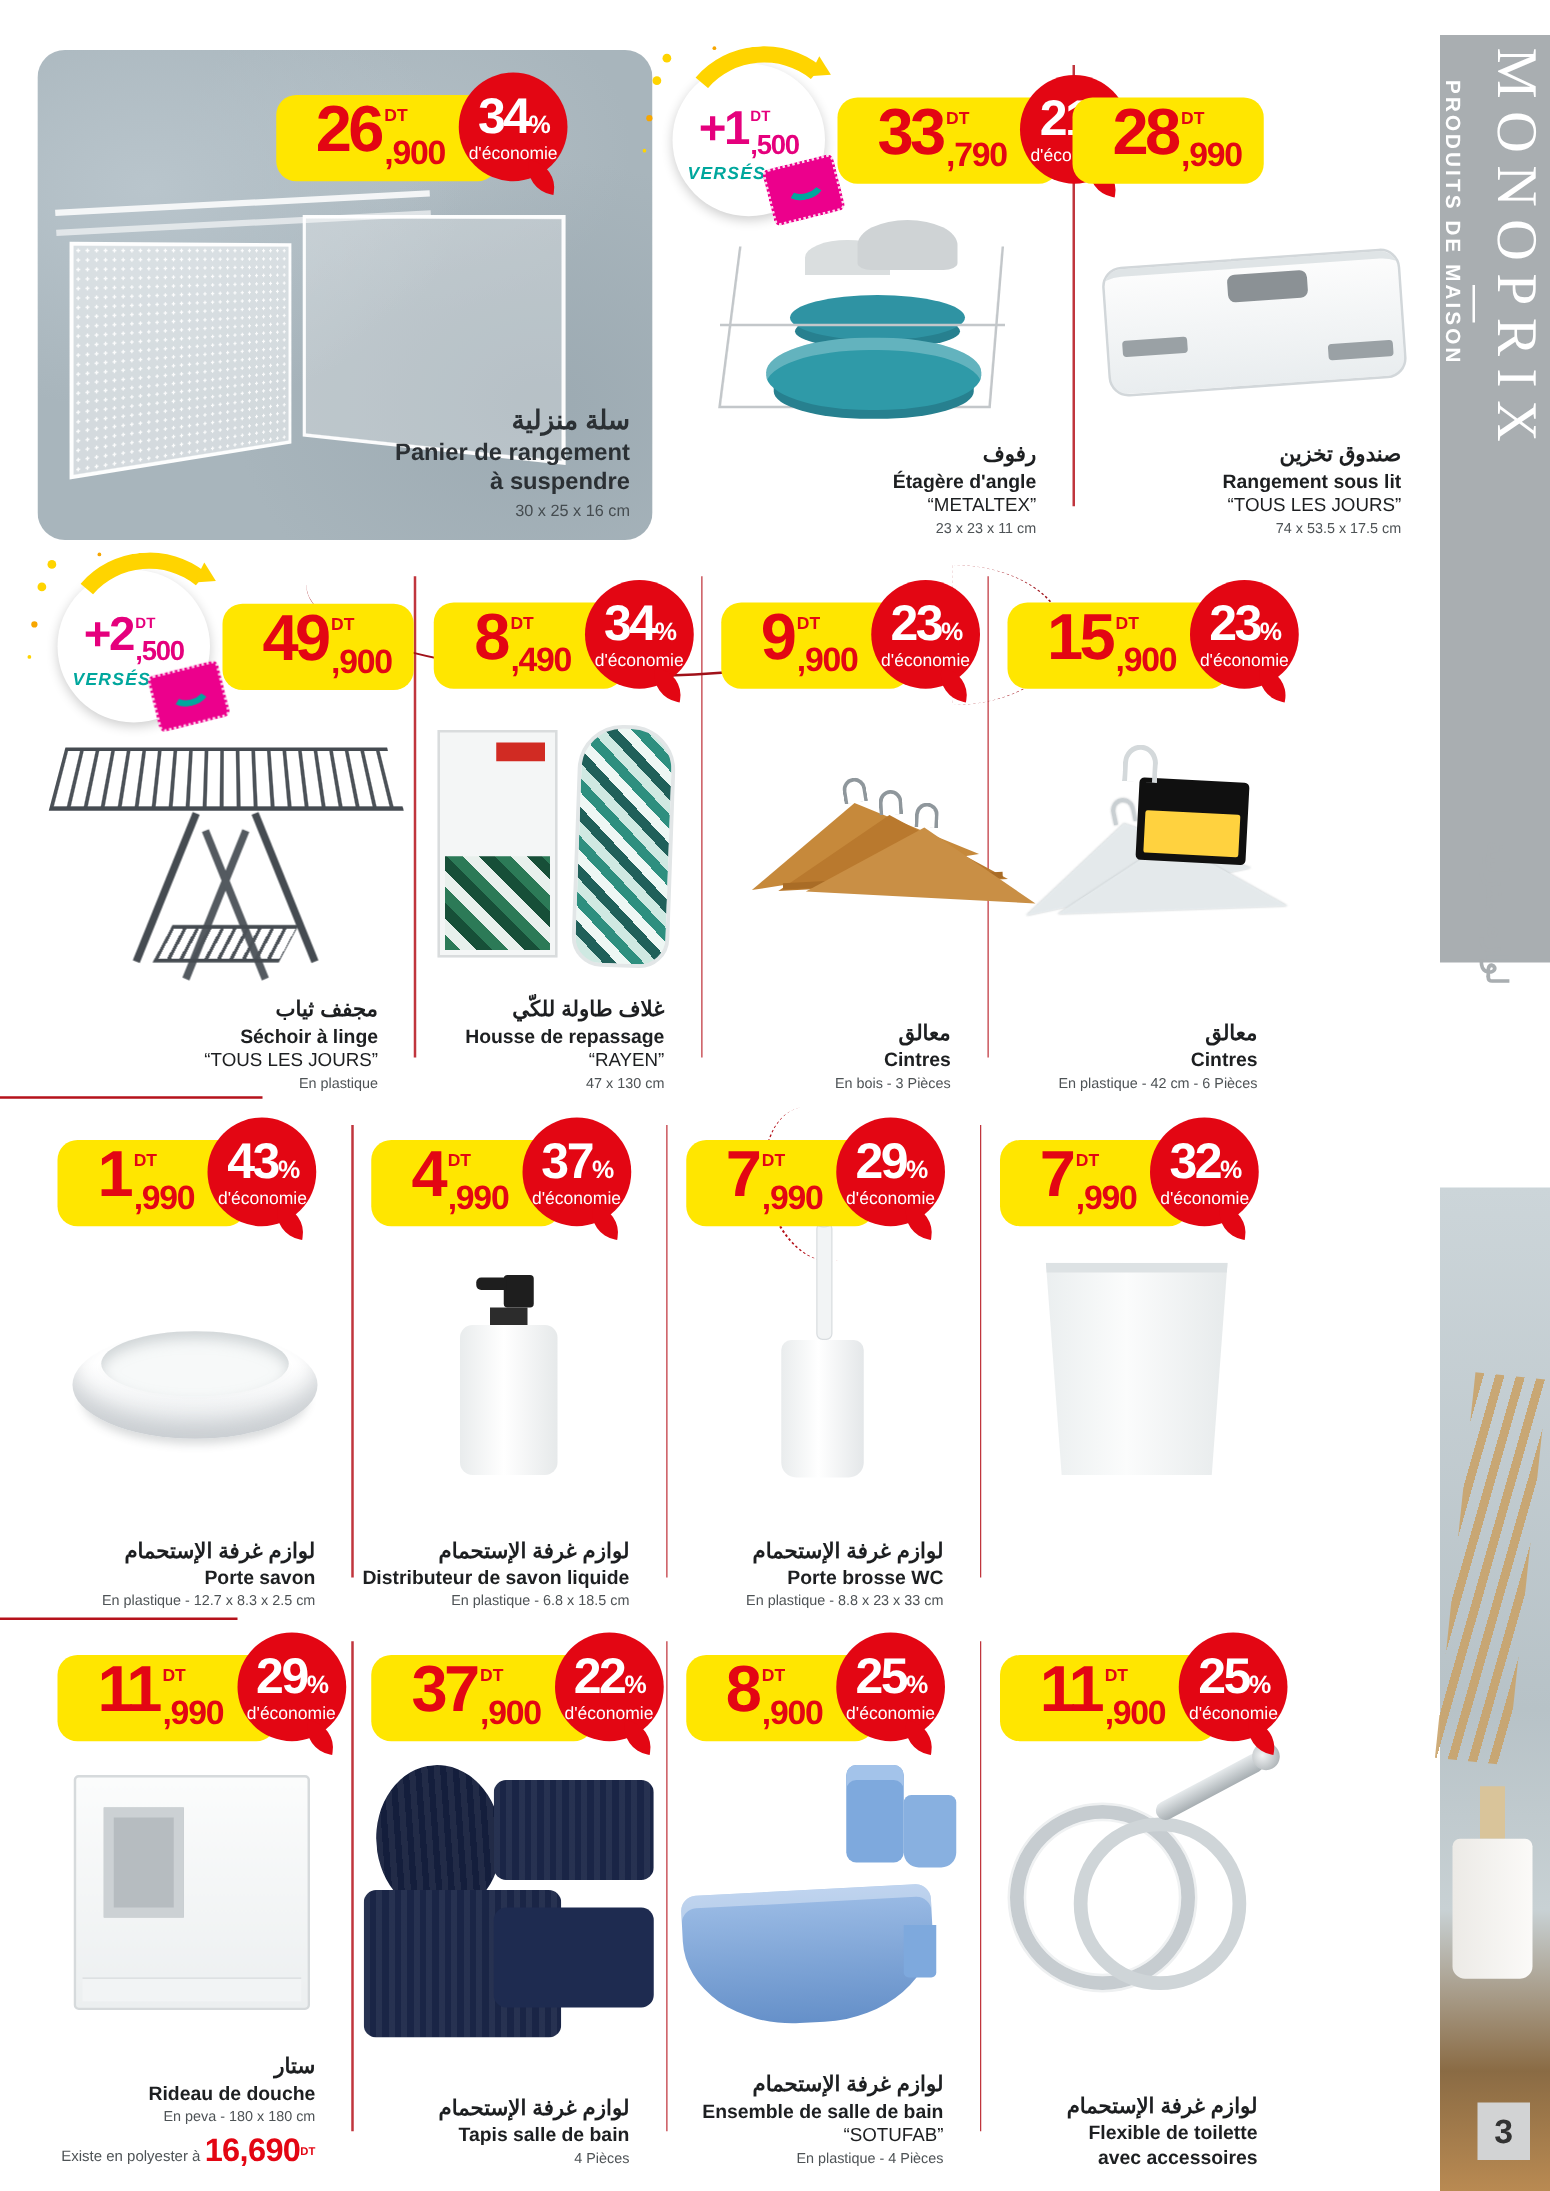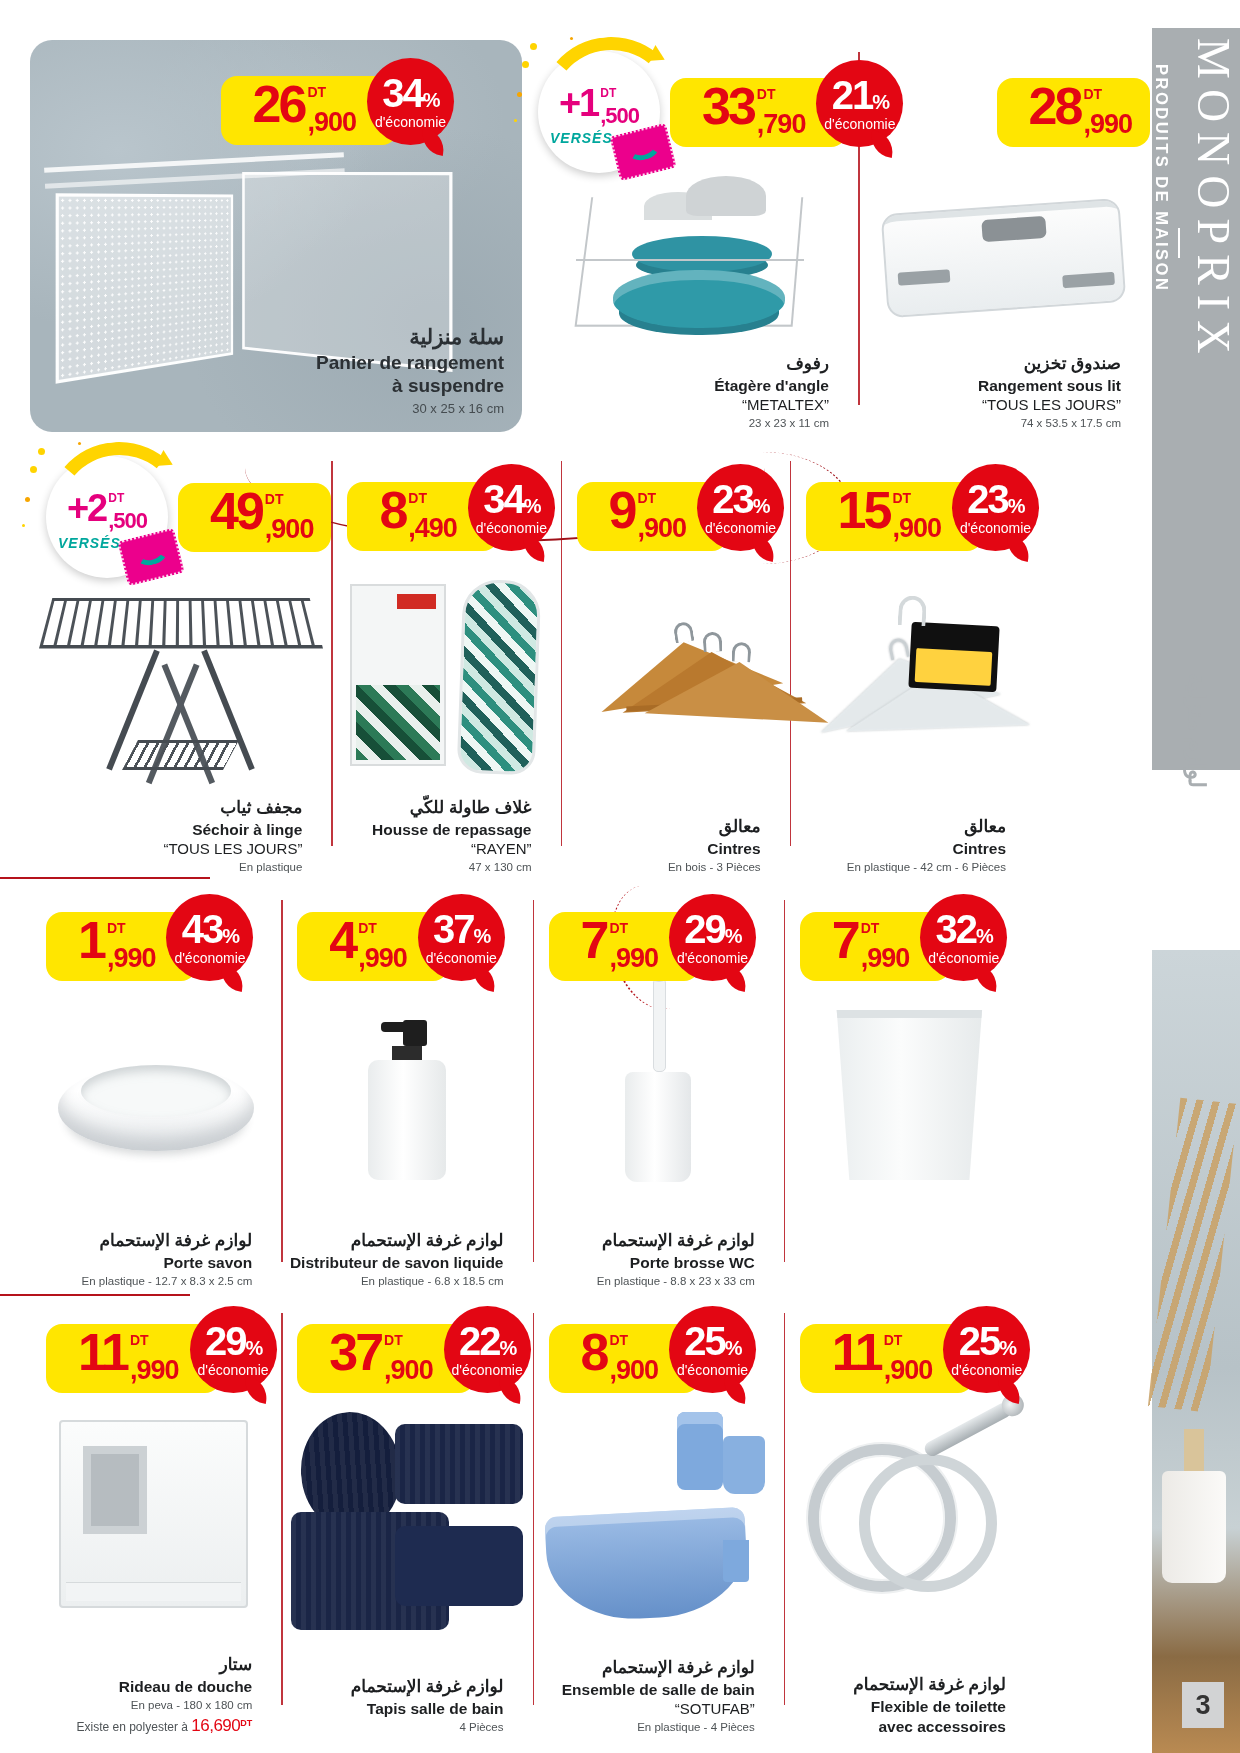--- a/index.html
+++ b/index.html
@@ -17,21 +17,21 @@
   .row4>[data-cell]+[data-cell]::before,.row1>[data-cell="r1c3"]::before{
     content:"";position:absolute;left:0;top:3%;height:90%;width:1.5px;background:#b5121b;opacity:.85}
   .cell{height:100%;display:flex;flex-direction:column;position:relative}
 
   
   .badge-row{display:flex;align-items:center;justify-content:flex-start;
              padding:8px 0 0 16px;position:relative;z-index:3}
   .row1 .badge-row{min-height:128px}
   .row2 .badge-row{min-height:120px}
   .row3 .badge-row,.row4 .badge-row{min-height:100px}
-  .badge-row.align-center{justify-content:flex-end;padding-left:0}
+  .badge-row.align-center{justify-content:flex-start;padding-left:0}
   .price-wrap{position:relative;margin-right:52px}
   .price{display:flex;align-items:flex-start;background:#ffe600;border-radius:16px;
          padding:5px 42px 9px 32px;color:#e30613}
   .price.nob{padding-right:18px}
   .p-main{font-size:52px;font-weight:800;line-height:.92;letter-spacing:-3px}
   .p-col{display:flex;flex-direction:column;align-items:flex-start;margin-left:3px;padding-top:4px}
   .p-sup{font-size:14px;font-weight:700;line-height:1}
   .p-dec{font-size:27px;font-weight:800;line-height:1;letter-spacing:-1px;margin-top:10px}
   .bubble{position:absolute;right:-56px;top:-18px;width:87px;height:87px;background:#e30613;
           border-radius:50%;display:flex;flex-direction:column;align-items:center;justify-content:center;
@@ -64,21 +64,21 @@
   .bag::before{content:"";position:absolute;left:11px;top:3px;width:24px;height:16px;
        border:5px solid transparent;border-bottom:5px solid #00a79d;border-radius:50%}
 
   
   .caption{margin-top:auto;text-align:right;padding-right:29px;line-height:1.25;position:relative;z-index:2}
   .cap-ar{font-size:17px;font-weight:700;margin-bottom:2px}
   .cap-fr{font-size:15.5px;font-weight:700}
   .cap-brand{font-size:15px;font-weight:400}
   .cap-det{font-size:11.5px;color:#4e5356;margin-top:2px;line-height:1.35}
   .cap-alt{font-size:12px;color:#4e5356;margin-top:1px}
-  .alt-val{color:#e30613;font-size:17px;font-weight:400;letter-spacing:-.5px}
+  .alt-val{color:#e30613;font-size:26px;font-weight:700;letter-spacing:-.5px}
   .alt-sup{color:#e30613;font-size:9px;font-weight:700;vertical-align:super}
 
   
   .art{position:relative;margin:4px 10px 6px 10px;z-index:1}
   .row1 .art{height:152px}.row2 .art{height:202px}.row3 .art{height:186px}.row4 .art{height:220px}
   .art i{position:absolute;display:block}
 
   .art-shelf::before{content:"";position:absolute;left:16%;right:16%;top:16px;bottom:6px;
       border:2px solid #c3c7ca;border-top:none;transform:perspective(400px) rotateX(5deg) skewX(-6deg)}
   .art-shelf::after{content:"";position:absolute;left:14%;right:14%;top:52%;height:2px;background:#c3c7ca}

